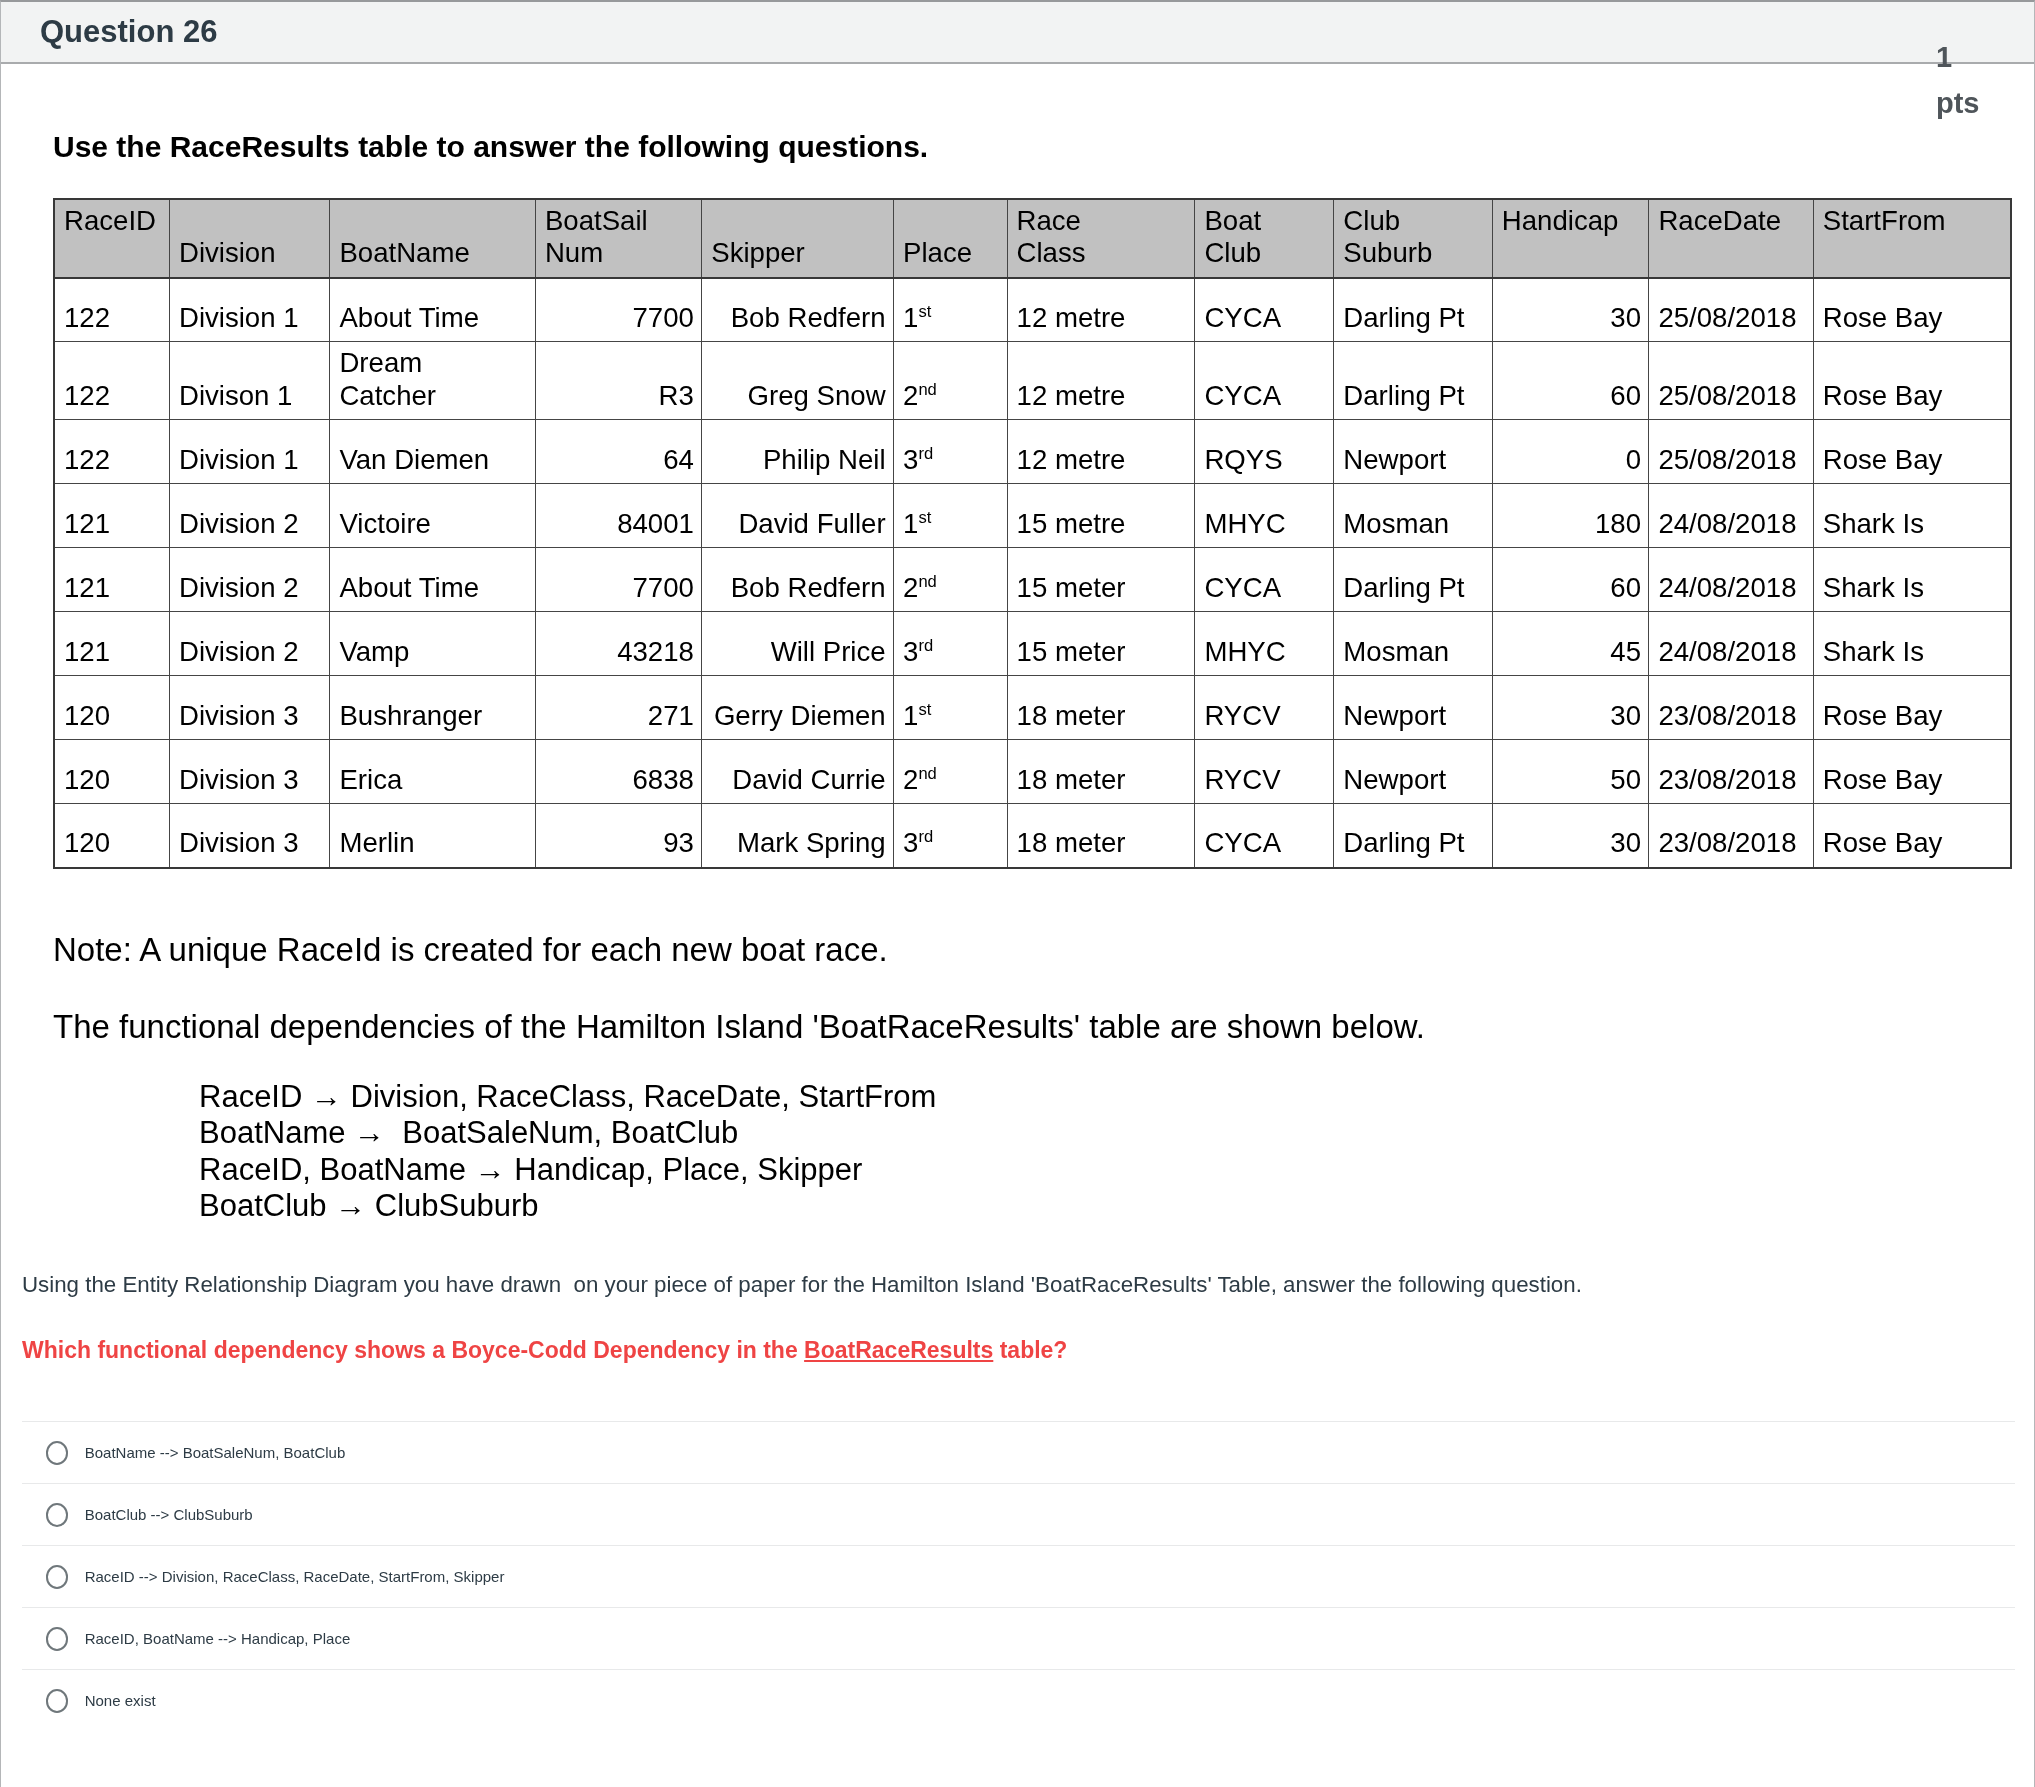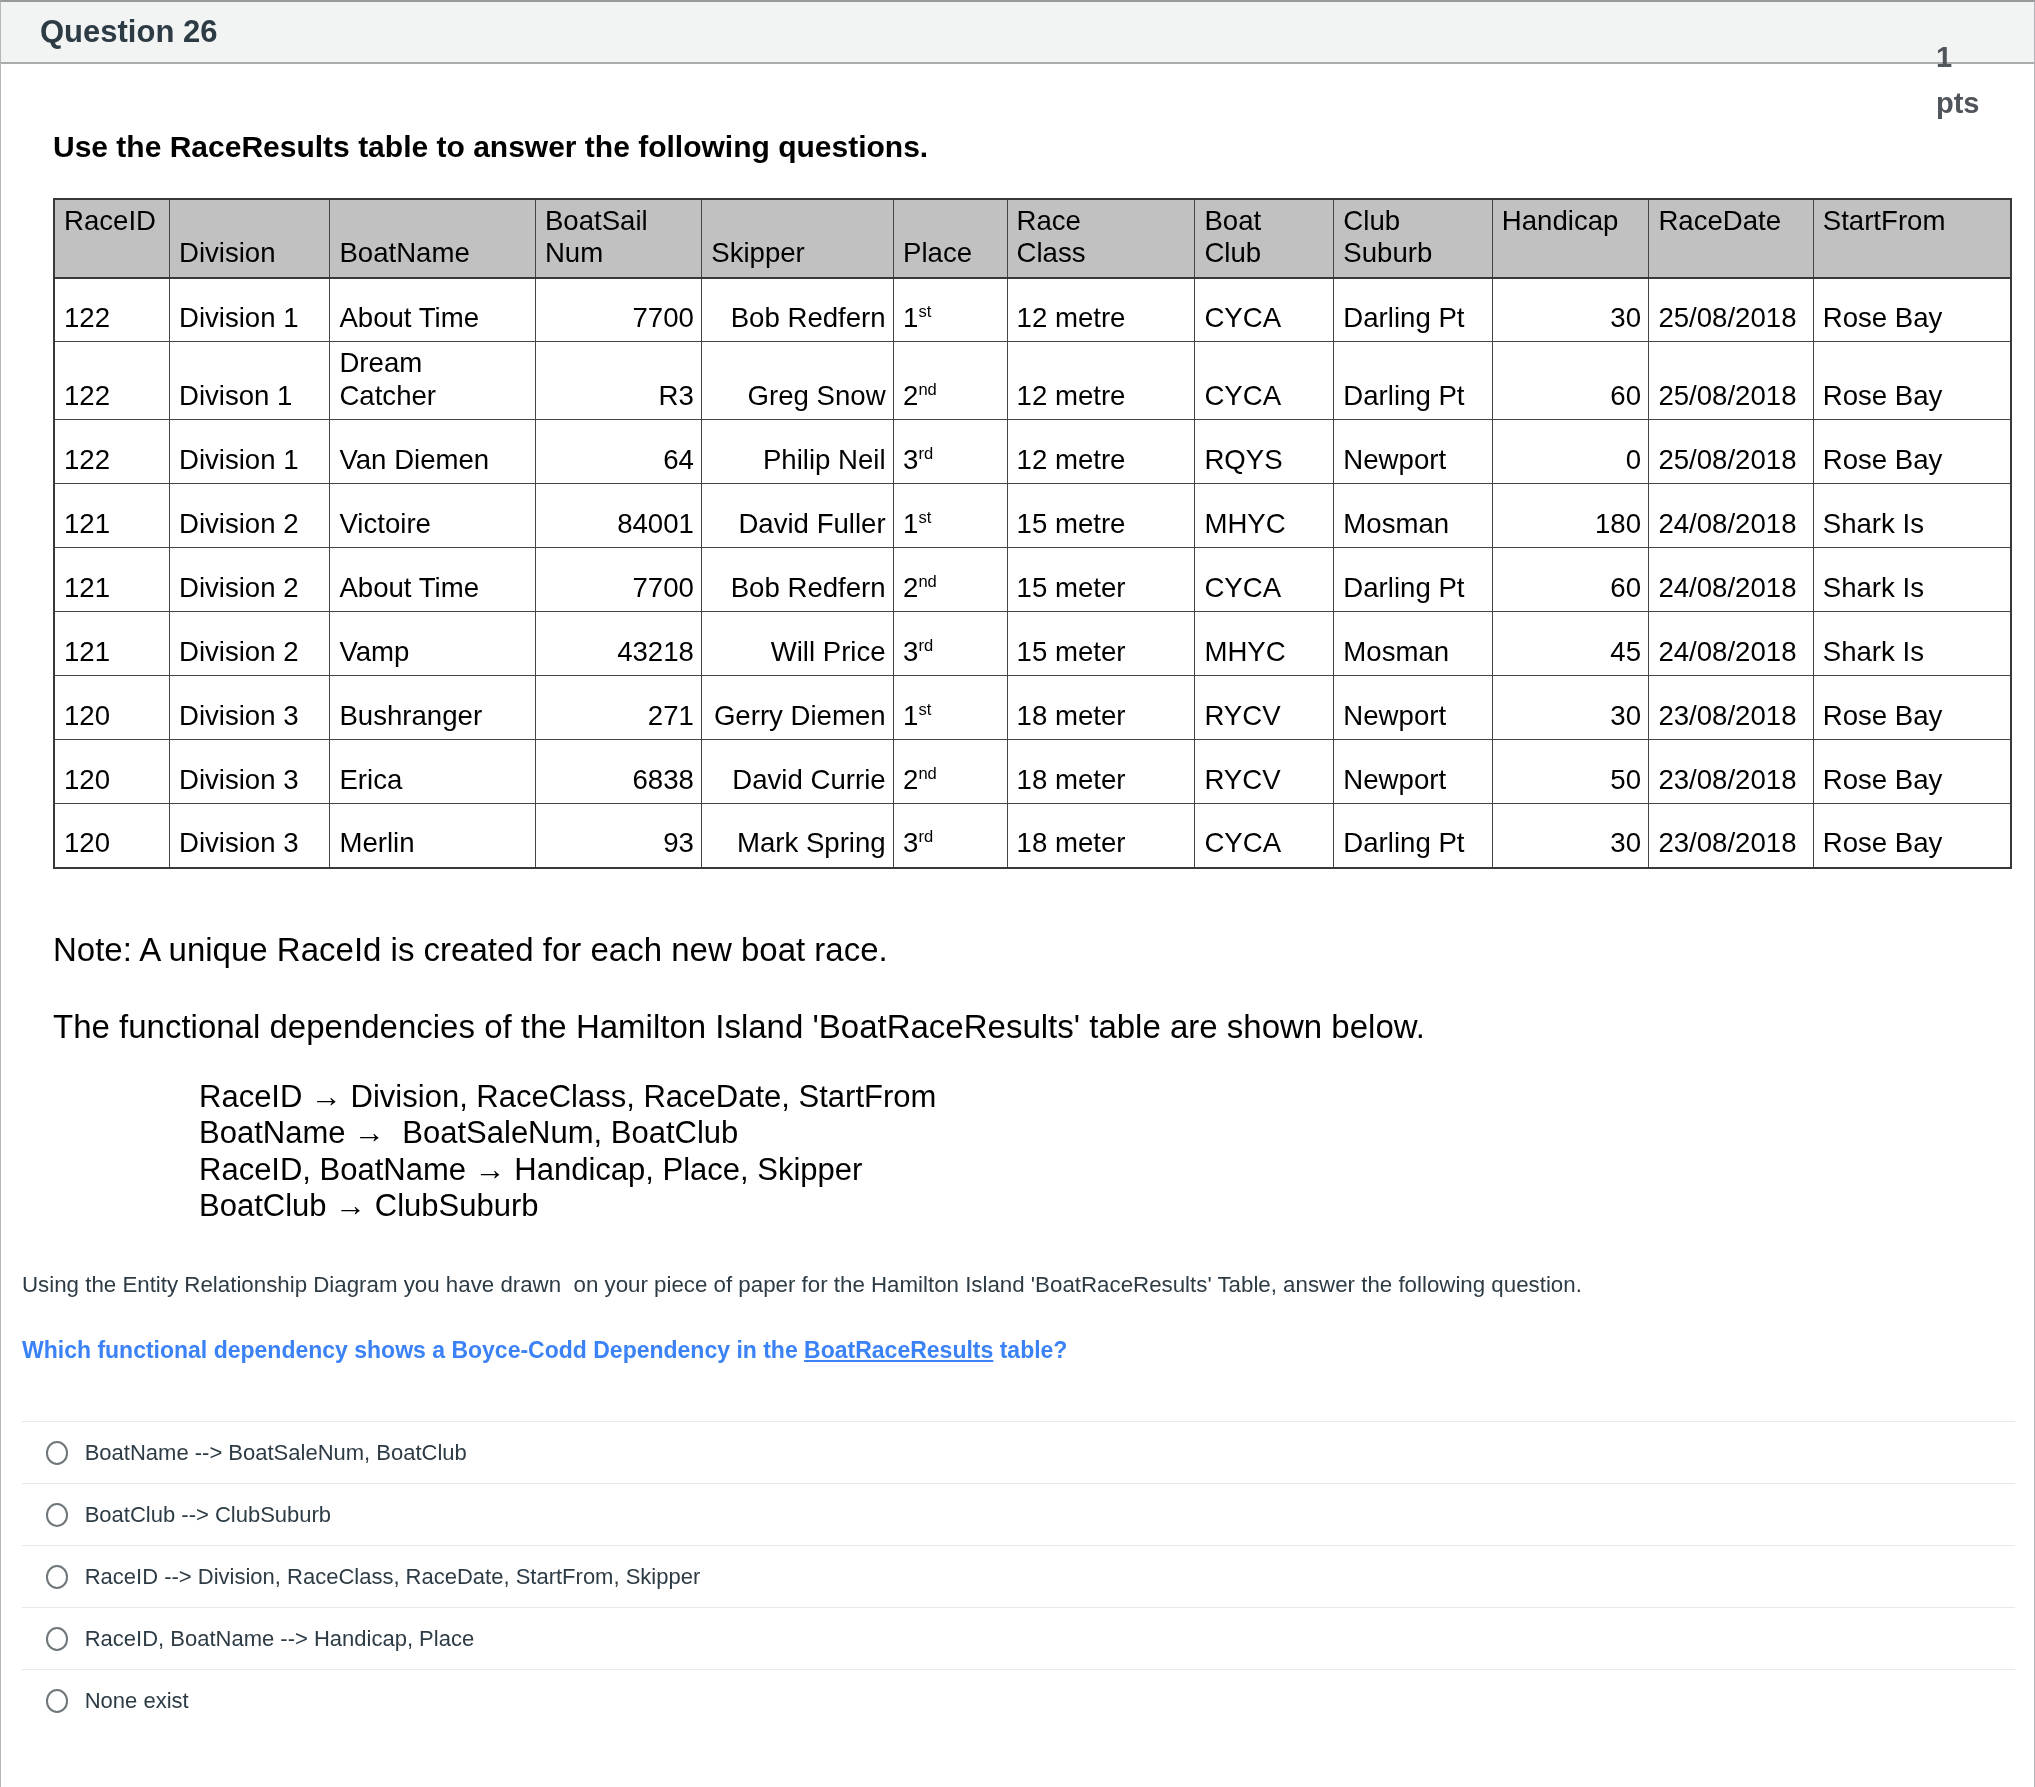--- a/index.html
+++ b/index.html
@@ -62,28 +62,28 @@
   
   .note { margin:62px 0 0; font-size:33px; }
   .fd-intro { margin:39px 0 0; font-size:33px; }
   .deps { margin:33px 0 0 146px; font-size:31px; line-height:1.17; }
   .dep-line { white-space:pre-wrap; }
   .dep-arrow { font-weight:bold; }
   
   .erd-note {
     margin:48px 0 0; font-size:22.3px; color:#2d3b45; white-space:pre-wrap;
   }
-  .prompt { margin:39px 0 0; font-size:23px; font-weight:bold; color:#3b82f6; }
+  .prompt { margin:39px 0 0; font-size:23px; font-weight:bold; color:#ef4444; }
   .prompt .ul { text-decoration:underline; }
   
   ul.options { list-style:none; margin:57px 0 0; padding:0; }
   li.option {
     display:flex; align-items:center;
     height:62px; border-top:1.5px solid #e8e9ea;
-    font-size:22px; color:#2d3b45;
+    font-size:15px; color:#2d3b45;
   }
   .radio {
     flex:none; width:22.3px; height:24px;
     border:2.2px solid #6f777b; border-radius:50%;
     margin:0 16.4px 0 24px; background:#fff;
   }
 </style>
 </head>
 <body>
 

